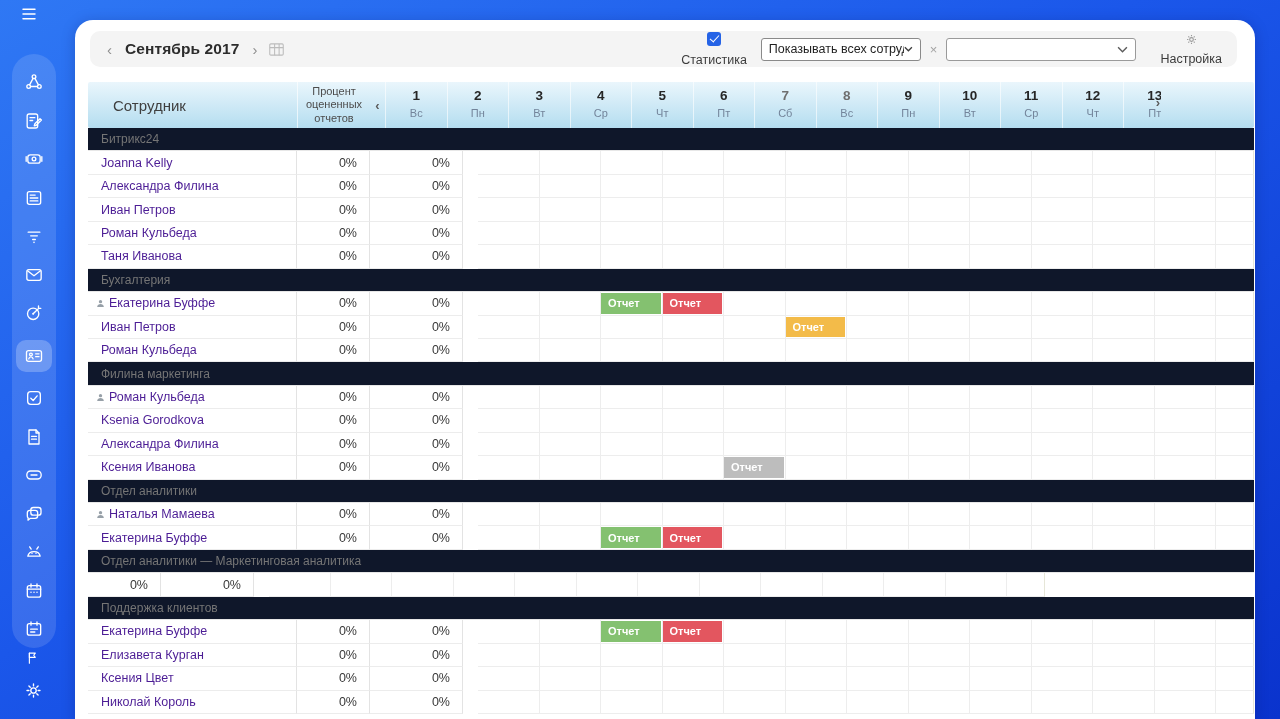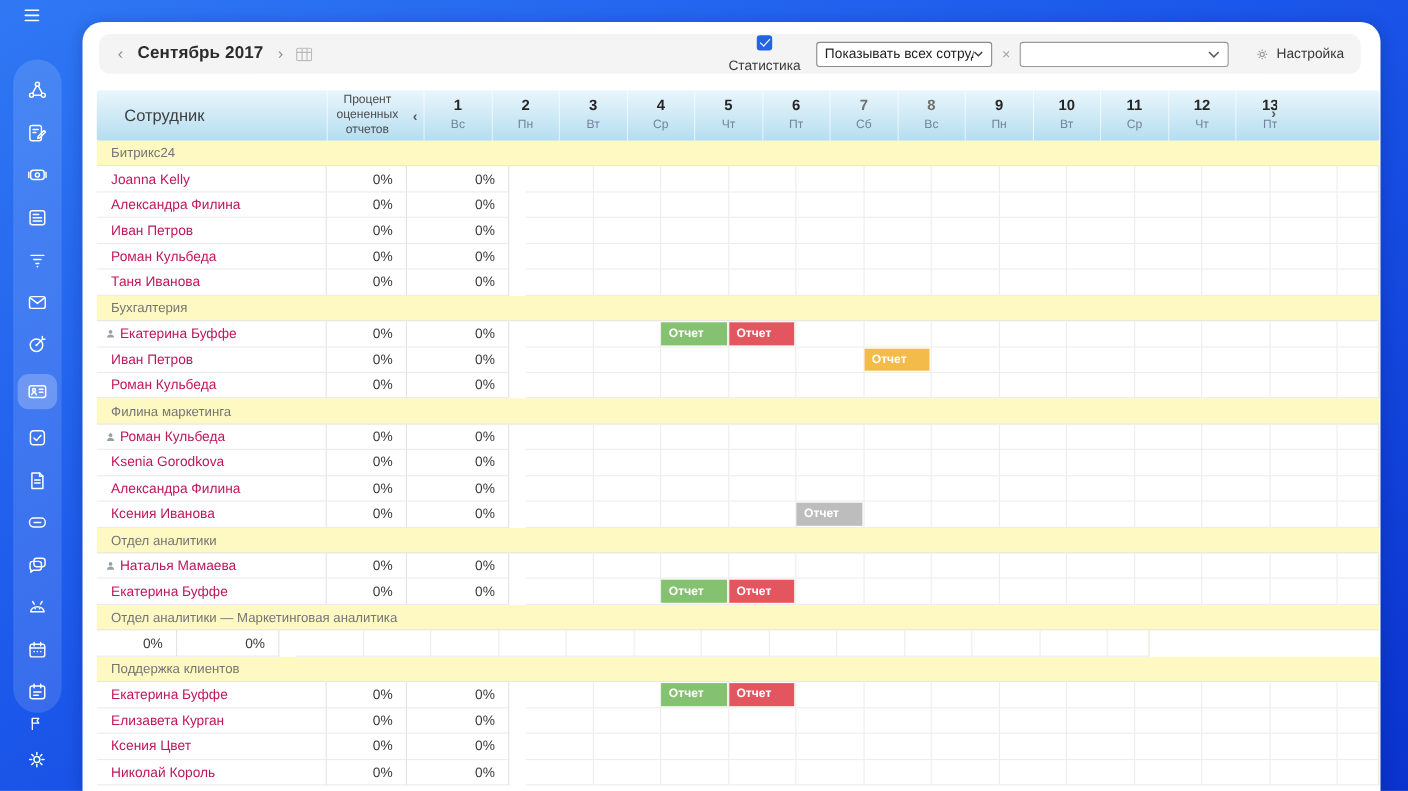--- a/index.html
+++ b/index.html
@@ -40,47 +40,47 @@
   .stat-wrap { display:flex; align-items:center; gap:7px; cursor:pointer;flex-direction:column; }
   .chk { width:14px; height:14px; border-radius:3px; background:#2563e6; position:relative; }
   .chk::after { content:""; position:absolute; left:4.5px; top:1.5px; width:4px; height:8px;
     border:solid #fff; border-width:0 1.8px 1.8px 0; transform:rotate(42deg); }
   .select { background:#fff; border:1px solid #8a8a8a; border-radius:3px; height:23px;
     display:flex; align-items:center; justify-content:space-between; padding:0 7px; cursor:pointer; color:#1f1f1f; }
   .sel-emp { width:160px; margin-left:14px; }
   .sel-val { white-space:nowrap; overflow:hidden; }
   .x-btn { color:#a3a3a3; font-size:13px; margin:0 9px; cursor:pointer; }
   .sel-wide { width:190px; border-color:#9a9a9a; }
-  .cfg { display:flex; align-items:center; gap:6px; margin-left:24px; cursor:pointer; color:#3a3a3a; }
+  .cfg { display:flex; align-items:center; gap:6px; margin-left:24px; cursor:pointer; color:#3a3a3a;flex-direction:column; }
   
   .grid { position:absolute; left:13px; top:62px; width:1166px; }
   .hdr { display:flex; height:46px; background:linear-gradient(#eaf6fc,#b4ddf0); border-radius:2px; }
   .hdr-name { width:209px; display:flex; align-items:center; padding-left:25px; font-size:15px; color:#3f3f3f; }
   .hdr-pct { font-size:11px; color:#4c4c4c; display:flex; align-items:center; justify-content:center;
     text-align:center; line-height:1.22; border-left:1px solid rgba(255,255,255,.65); padding:0 3px; }
   .hdr-pct.w1 { width:73px; }
   .hdr-pct.w2 { width:93px; }
   .hdr-gutter { width:15px; display:flex; align-items:center; justify-content:center;
     color:#5a5a5a; font-weight:bold; font-size:13px; cursor:pointer; }
   .hdr-day { width:61.5px; text-align:center; border-left:1px solid rgba(255,255,255,.6); padding-top:6px; }
   .hdr-day .num { font-size:13.5px; font-weight:bold; color:#262626; display:block; line-height:15px; }
   .hdr-day .dow { font-size:11px; color:#73849a; line-height:13px; }
   .hdr-day.weekend .num { color:#6f6f6f; }
   .hdr-day.partial { width:38px; position:relative; overflow:hidden; border-right:0; }
   .hdr-day.partial .inner { width:61.5px; }
   .scroll-right { position:absolute; right:1px; top:13px; color:#5a5a5a; font-weight:bold; font-size:13px; cursor:pointer; }
   
   .row { display:flex; height:23.45px; }
-  .group-row { background:#fef9c3; border-bottom:1px solid #e7e7e7; align-items:center;
+  .group-row { background:#0f172a; border-bottom:1px solid #e7e7e7; align-items:center;
     padding-left:13px; font-size:12px; color:#757575; }
   .cell-name { width:209px; display:flex; align-items:center; padding-left:13px;
     border-right:1px solid #e3e3e3; border-bottom:1px solid #ececec; overflow:hidden; }
   .cell-name.head { padding-left:8px; }
   .cell-name .p-ico { margin-right:4px; flex:0 0 auto; display:flex; }
-  .emp-link { color:#be185d; font-size:12.5px; text-decoration:none; white-space:nowrap; cursor:pointer; }
+  .emp-link { color:#4c1d95; font-size:12.5px; text-decoration:none; white-space:nowrap; cursor:pointer; }
   .cell-pct { display:flex; align-items:center; justify-content:flex-end; padding-right:12px;
     font-size:12.5px; color:#383838; border-right:1px solid #e3e3e3; border-bottom:1px solid #ececec; }
   .cell-pct.w1 { width:73px; }
   .cell-pct.w2 { width:93px; }
   .gutter { width:15px; }
   .cell-day { width:61.5px; border-right:1px solid #ededed; border-bottom:1px solid #ededed; position:relative; cursor:pointer; }
   .cell-day.partial { width:38px; border-right:1px solid #e6e6d8; }
   .badge { position:absolute; left:0; top:1px; right:1px; bottom:1px;
     color:#fff; font-size:11px; font-weight:bold; display:flex; align-items:center;
     padding-left:7px; cursor:pointer; }

